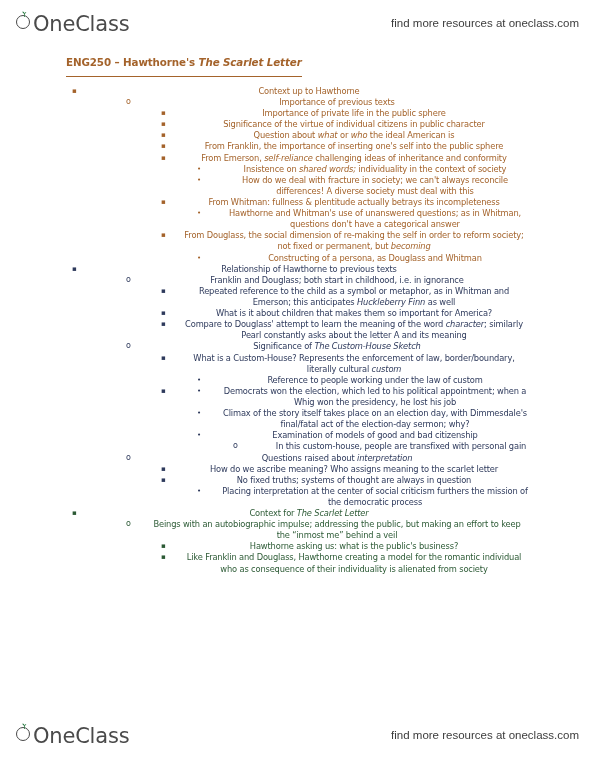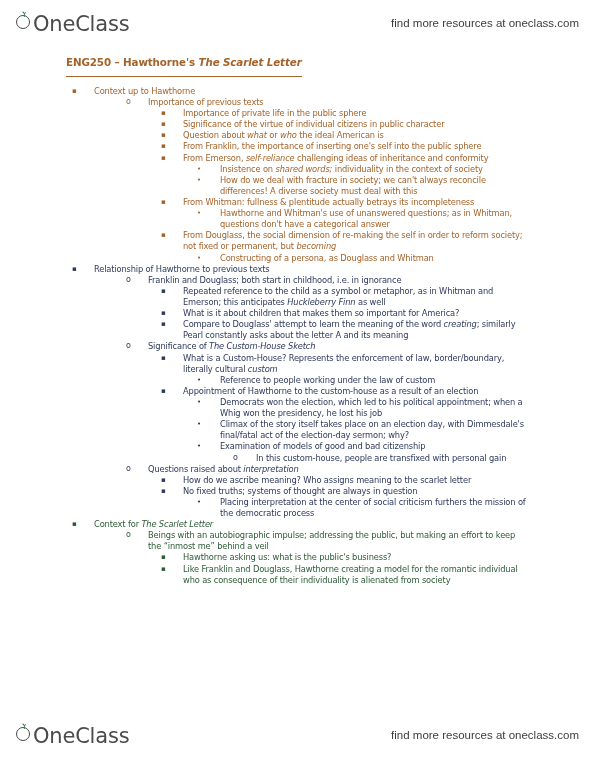--- a/index.html
+++ b/index.html
@@ -120,20 +120,21 @@
   }
   li > .row > .mk {
     position: absolute;
     left: 0;
     top: 0;
     width: 14px;
     text-align: left;
   }
   li > .row > .tx {
     display: block;
+    text-align: center;
   }
 
   
   .lvl1 > .row { margin-left: 72px; }
   .lvl1 > .row > .tx { margin-left: 22px; }
   .lvl1 { font-size: 8.3px; }
 
   .lvl2 > .row { margin-left: 126px; }
   .lvl2 > .row > .tx { margin-left: 22px; }
   .lvl2 { font-size: 8.3px; }
@@ -290,21 +291,21 @@
       </li>
       <li class="lvl3 grp-navy">
         <span class="row">
           <span class="mk sq">▪</span>
           <span class="tx">What is it about children that makes them so important for America?</span>
         </span>
       </li>
       <li class="lvl3 grp-navy">
         <span class="row">
           <span class="mk sq">▪</span>
-          <span class="tx">Compare to Douglass' attempt to learn the meaning of the word <i>creating</i>; similarly Pearl constantly asks about the letter A and its meaning</span>
+          <span class="tx">Compare to Douglass' attempt to learn the meaning of the word <i>character</i>; similarly Pearl constantly asks about the letter A and its meaning</span>
         </span>
       </li>
       <li class="lvl2 grp-navy">
         <span class="row">
           <span class="mk circ">o</span>
           <span class="tx">Significance of <i>The Custom-House Sketch</i></span>
         </span>
       </li>
       <li class="lvl3 grp-navy">
         <span class="row">
@@ -314,21 +315,20 @@
       </li>
       <li class="lvl4 grp-navy">
         <span class="row">
           <span class="mk disc">•</span>
           <span class="tx">Reference to people working under the law of custom</span>
         </span>
       </li>
       <li class="lvl3 grp-navy">
         <span class="row">
           <span class="mk sq">▪</span>
-          <span class="tx">Appointment of Hawthorne to the custom-house as a result of an election</span>
         </span>
       </li>
       <li class="lvl4 grp-navy">
         <span class="row">
           <span class="mk disc">•</span>
           <span class="tx">Democrats won the election, which led to his political appointment; when a Whig won the presidency, he lost his job</span>
         </span>
       </li>
       <li class="lvl4 grp-navy">
         <span class="row">

